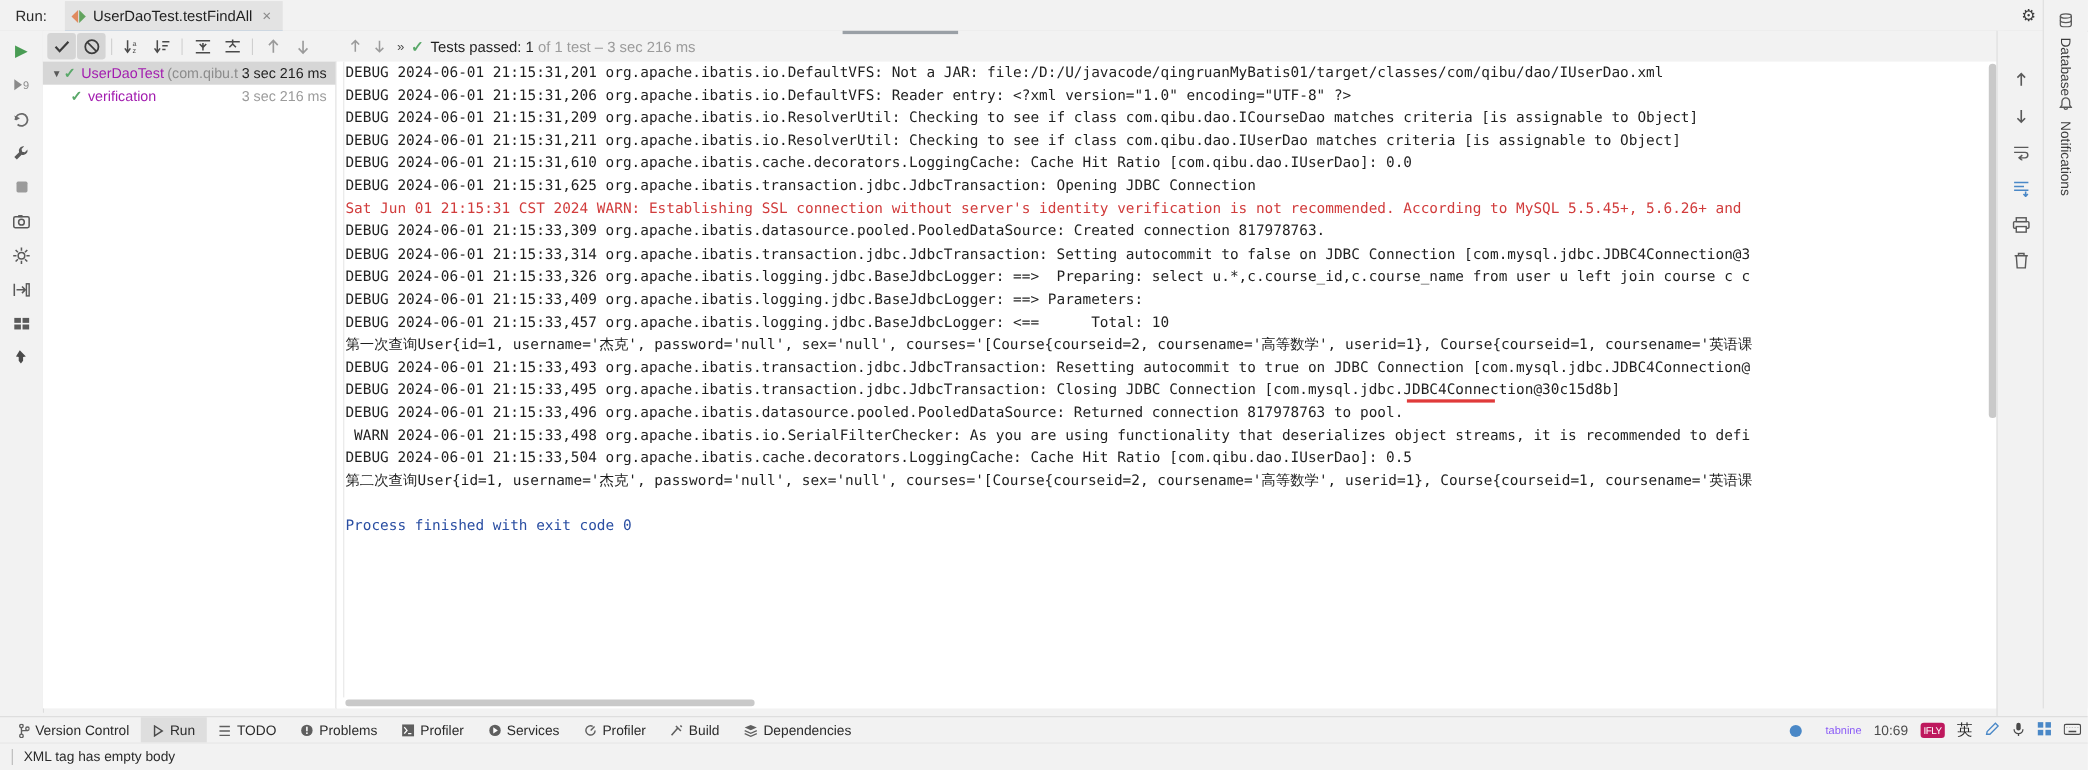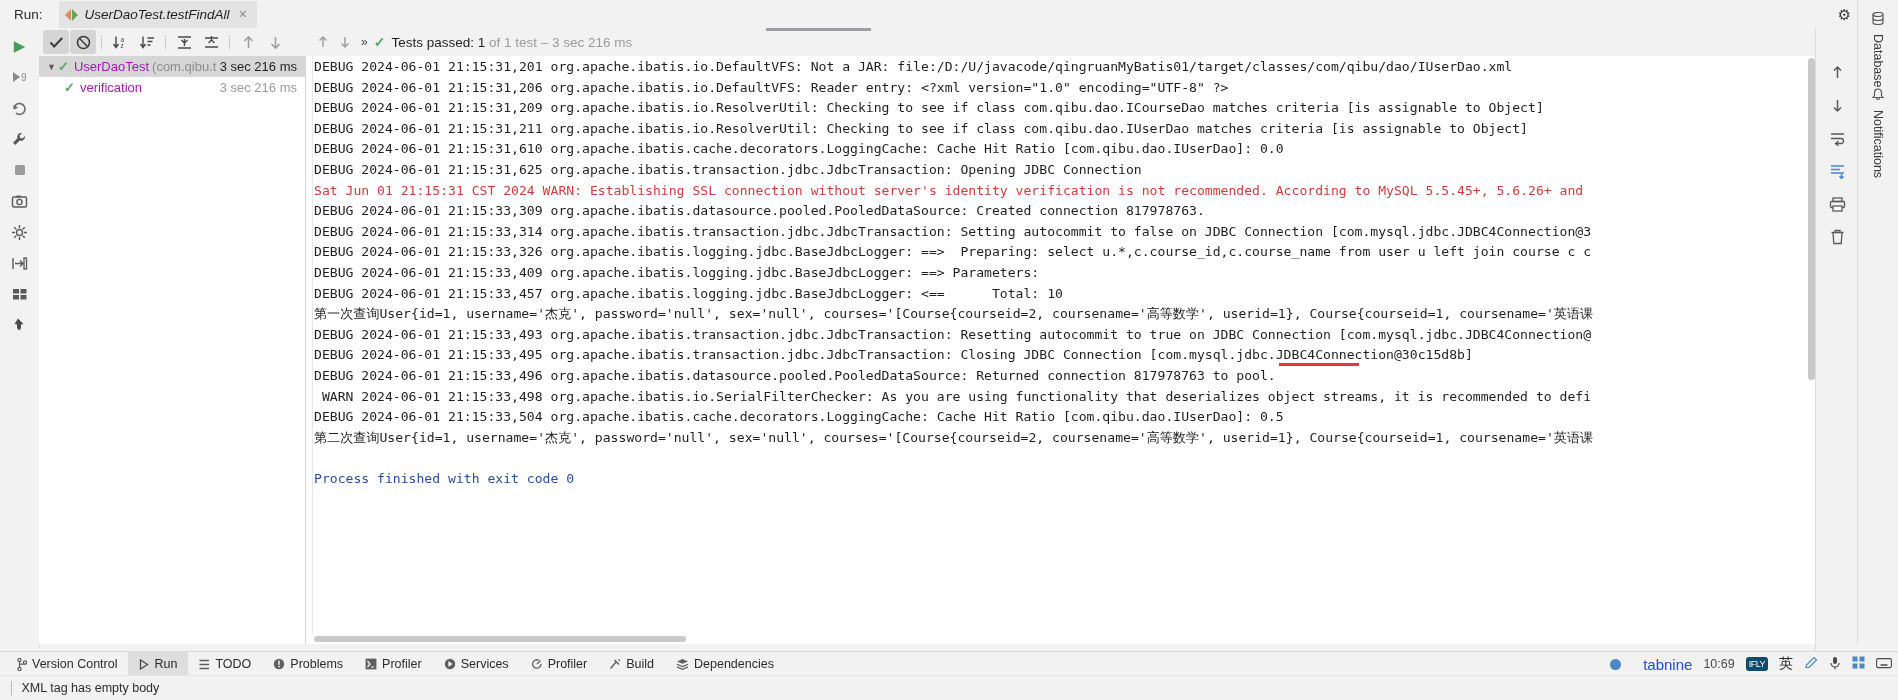--- a/index.html
+++ b/index.html
@@ -37,21 +37,20 @@
     margin-left: 16px;
     height: 27px;
     display: flex;
     align-items: center;
     gap: 7px;
     padding: 0 8px 0 6px;
     background: #e3e3e3;
     border-bottom: 2px solid #4a88c7;
     position: relative;
     top: 1px;
-    font-style: italic;
   }
   .run-tab-icon {
     width: 13px; height: 13px;
     position: relative;
     flex: none;
   }
   .run-tab-icon::before, .run-tab-icon::after {
     content: "";
     position: absolute;
     top: 1px;
@@ -363,28 +362,28 @@
     margin-left: auto;
     display: flex;
     align-items: center;
     gap: 11px;
     padding-right: 12px;
     color: #4a4a4a;
     font-size: 12.5px;
   }
   .tabnine {
     display: flex; align-items: center; gap: 22px;
-    color: #1d4ed8; font-size: 15px;
+    color: #8b5cf6; font-size: 10px;
   }
   .tabnine-dot {
     width: 11px; height: 11px; border-radius: 50%;
     background: #4a88c7;
   }
   .ime-badge {
-    background: #0c4a6e;
+    background: #be185d;
     color: #fff;
     font-size: 9px;
     border-radius: 3px;
     padding: 2px 3px;
     line-height: 1.15;
     text-align: center;
     letter-spacing: -0.5px;
   }
   .ime-cn { font-size: 14px; color: #2b2b2b; }
 

